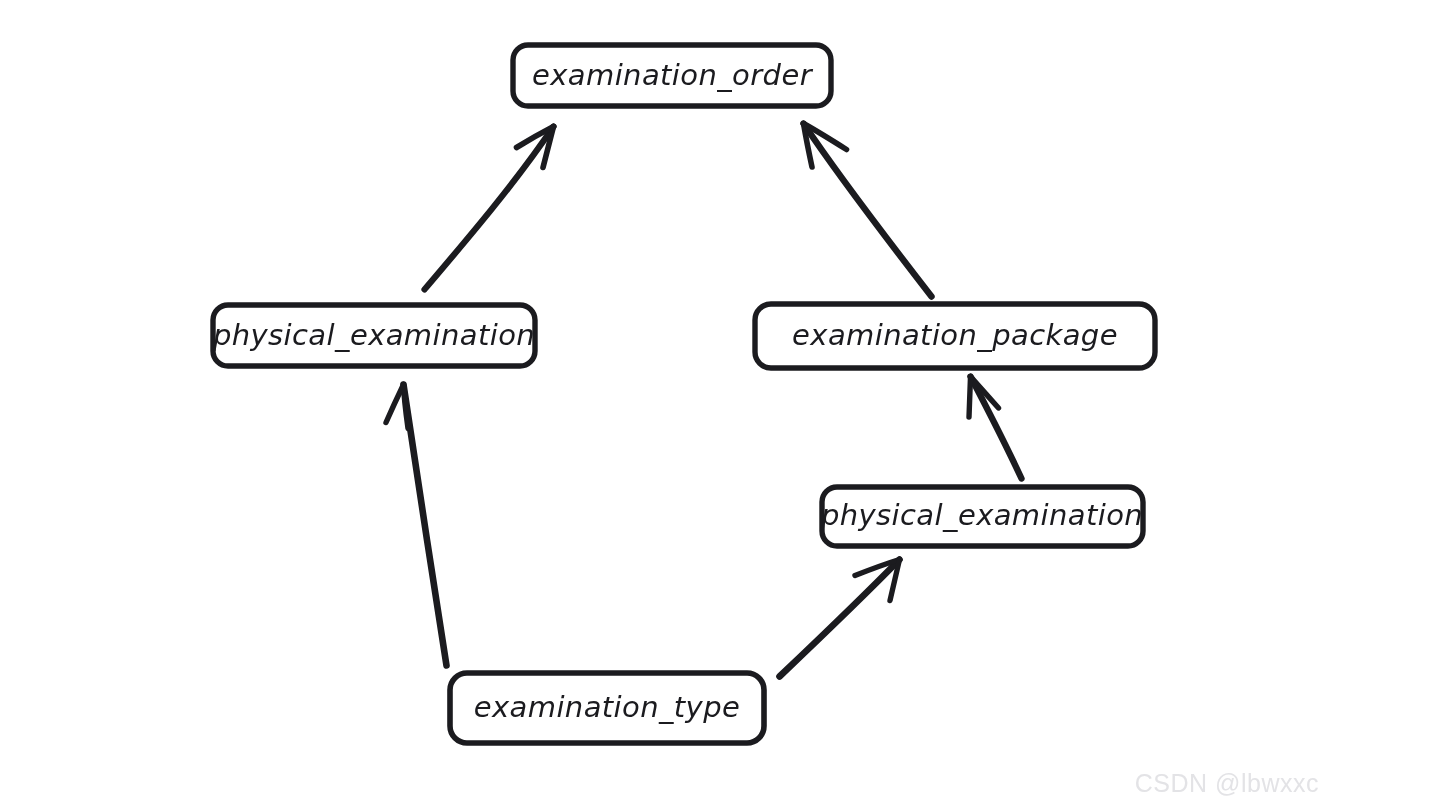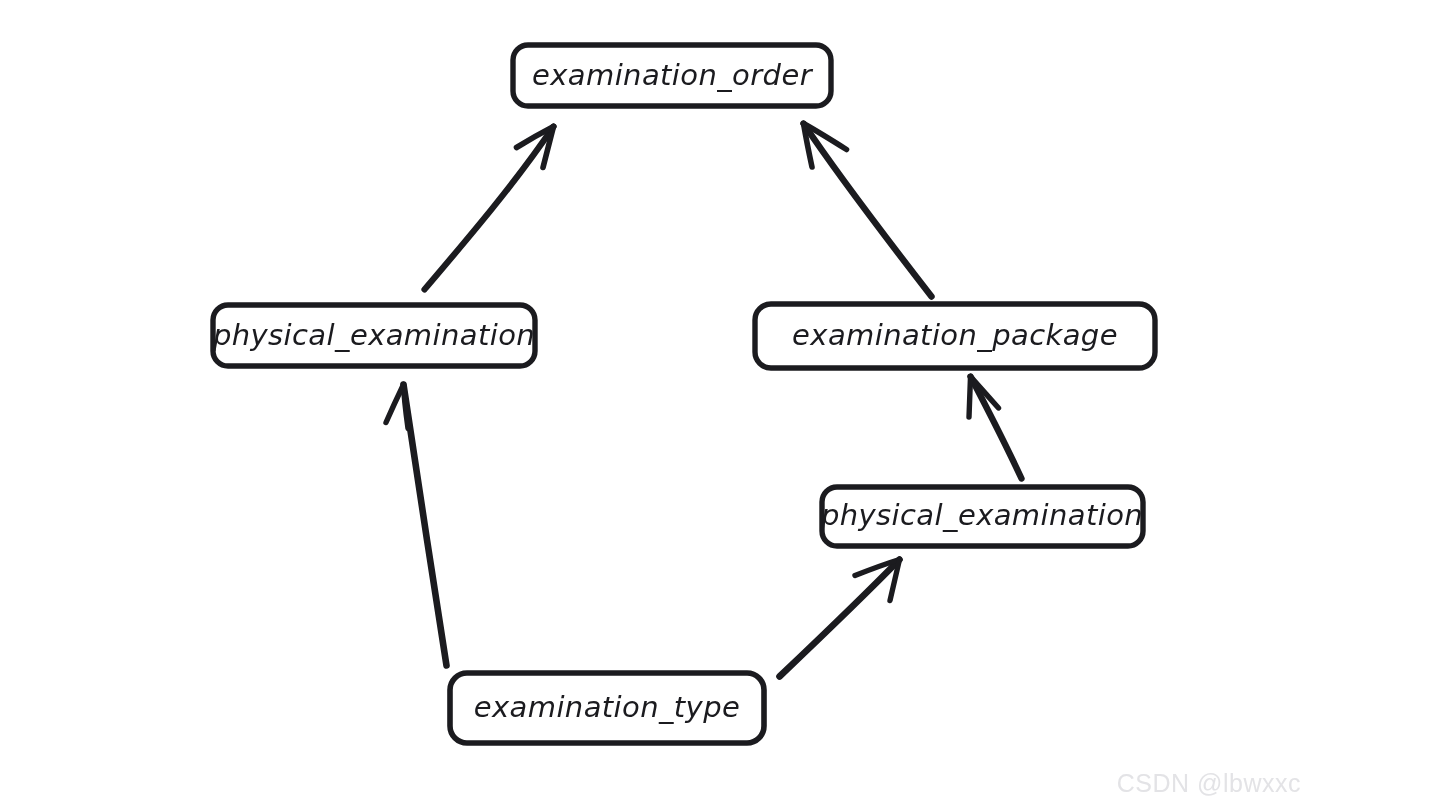--- a/index.html
+++ b/index.html
@@ -31,21 +31,21 @@
     font-family: "DejaVu Sans", sans-serif;
     font-size: 29px;
     fill: #1b1b1f;
     dominant-baseline: middle;
     text-anchor: middle;
     letter-spacing: 0.4px;
     font-style: italic;
   }
   .watermark {
     position: absolute;
-    right: 20px;
+    right: 2px;
     bottom: 10px;
     font-family: "Liberation Sans", sans-serif;
     font-size: 25px;
     color: #e3e3e6;
     letter-spacing: 0.5px;
     user-select: none;
   }
 </style>
 </head>
 <body>

